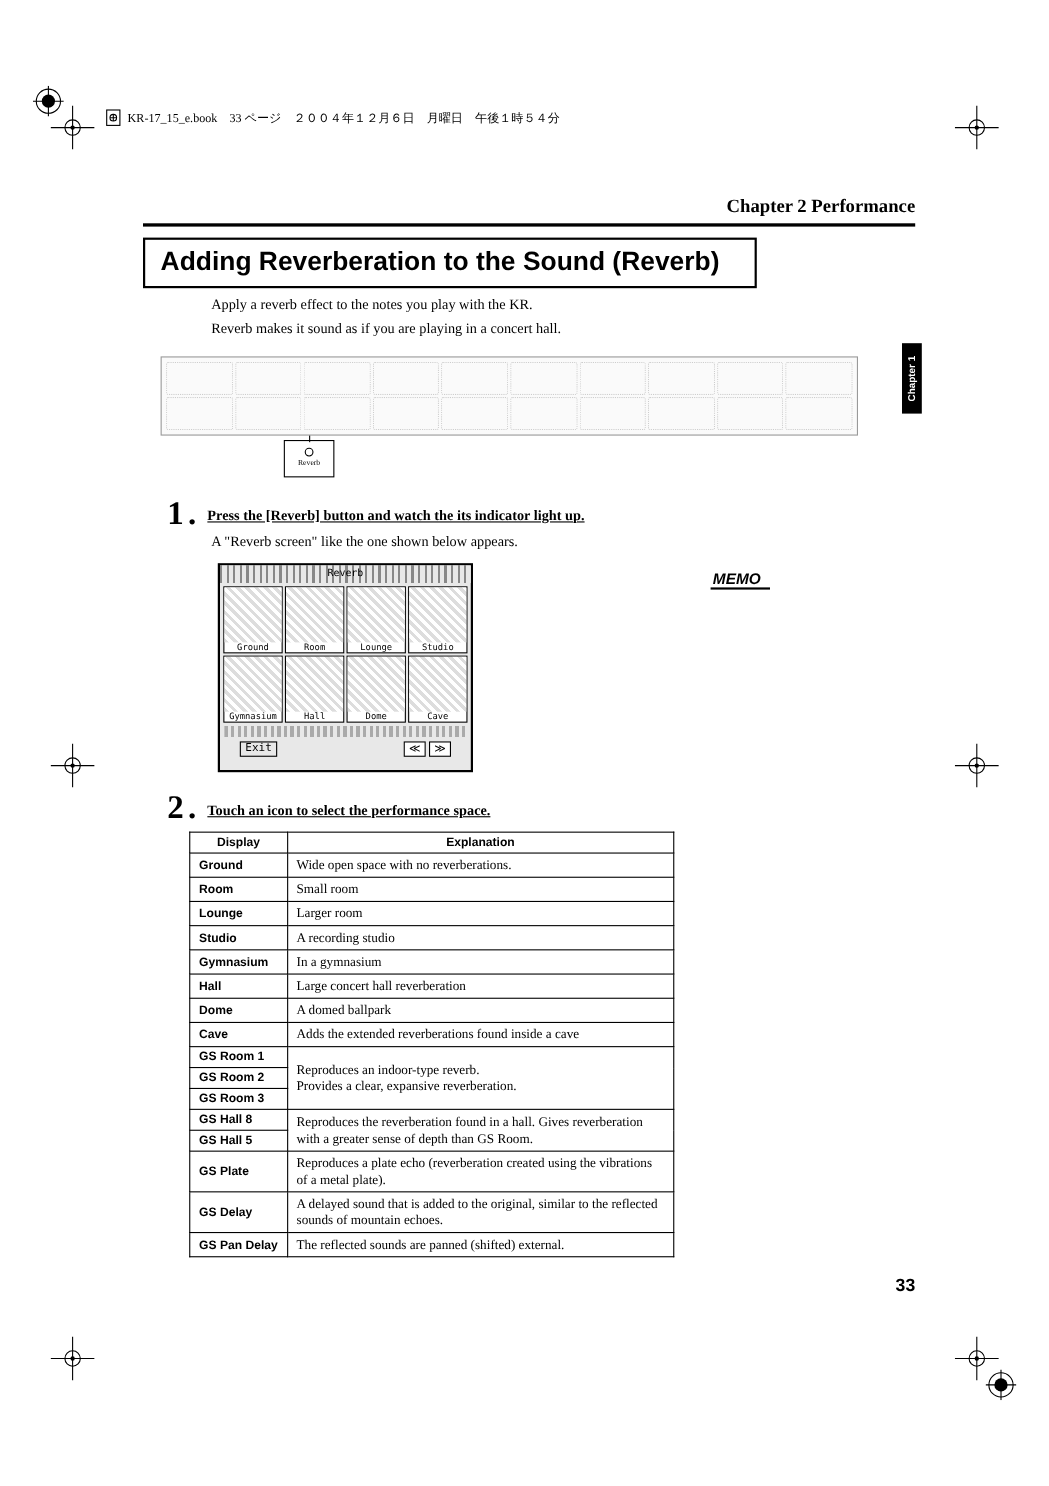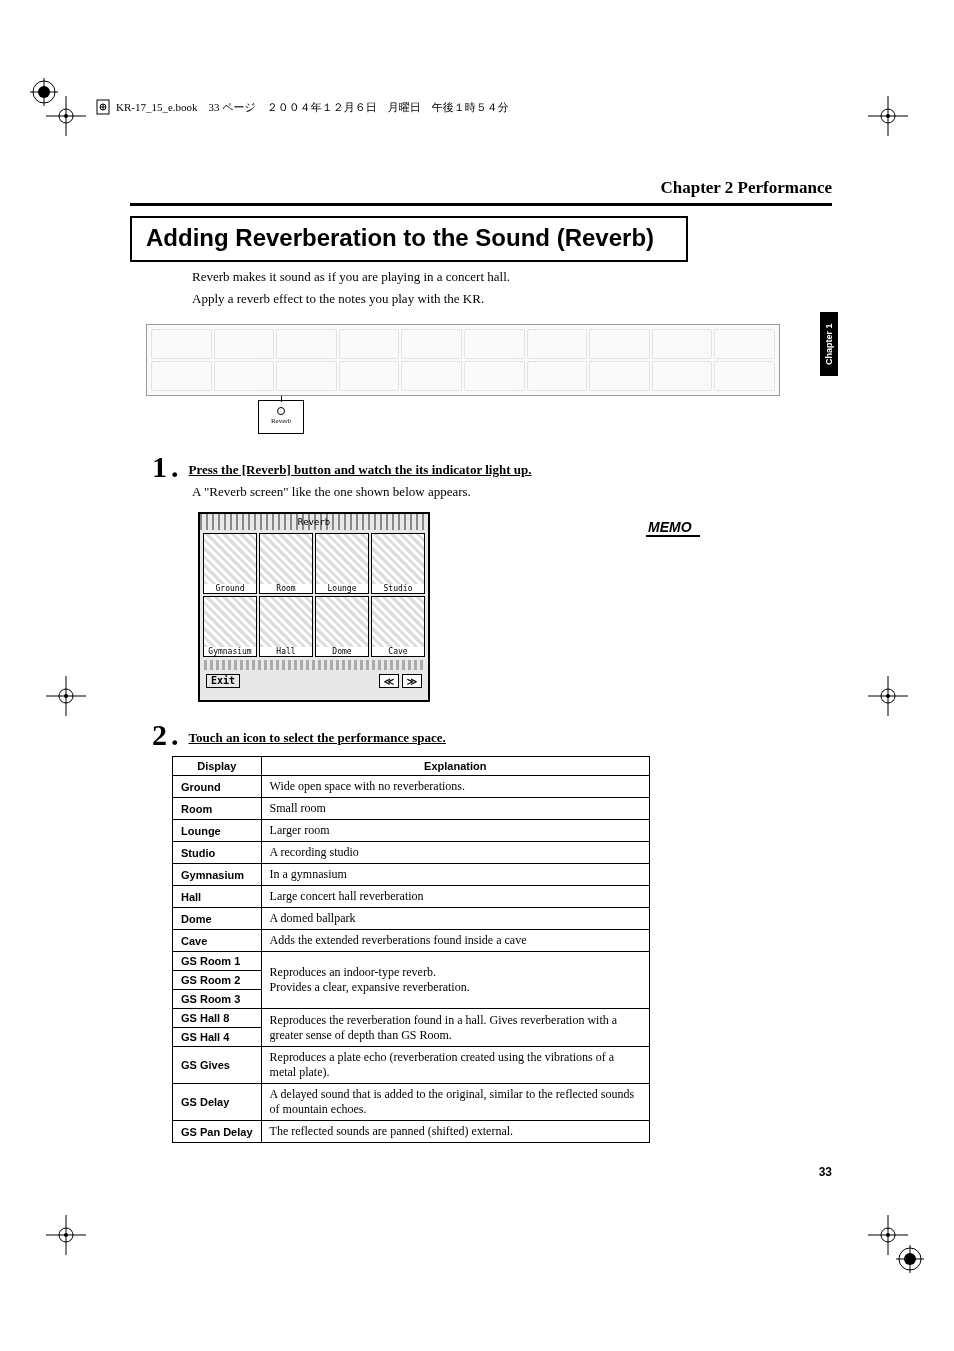--- a/index.html
+++ b/index.html
@@ -176,22 +176,21 @@
     justify-content: flex-end;
     align-items: center;
     font-family: monospace;
     font-size: 8px;
     position: relative;
   }
   .rs-cell .pic { flex: 1; width: 100%; background: repeating-linear-gradient(45deg, #ddd 0 3px, #fff 3px 6px); }
   .rs-bottom {
     display: flex;
     justify-content: space-between;
-    padding: 4px 6px;
-    font-weight: bold;
+    padding: 4px 18px;
   }
   .rs-exit {
     display: inline-block;
     border: 1px solid #000;
     padding: 0 4px;
     font-family: monospace;
     font-size: 10px;
   }
   .rs-arrows { display: flex; gap: 3px; }
   .rs-arrow {
@@ -202,21 +201,21 @@
     background: #fff;
   }
 
   .step2 { top: 718px; }
 
   .reverb-table {
     position: absolute;
     top: 756px;
     left: 172px;
     border-collapse: collapse;
-    width: 478px;
+    width: 441px;
     font-size: 12px;
     border-radius: 26px;
   }
   .reverb-table th, .reverb-table td {
     border: 1px solid #000;
     padding: 3px 8px;
     text-align: left;
     vertical-align: middle;
   }
   .reverb-table th {
@@ -275,21 +274,21 @@
     justify-content: center;
     transform: rotate(180deg);
   }
 
   .page-num {
     position: absolute;
     bottom: 172px;
     right: 122px;
     font-family: Arial, Helvetica, sans-serif;
     font-weight: bold;
-    font-size: 12px;
+    font-size: 16px;
   }
 </style>
 </head>
 <body>
 
 <svg class="crop-mark reg-tl" width="28" height="28" viewBox="0 0 28 28">
     <circle cx="14" cy="14" r="11" fill="none" stroke="#000"></circle>
     <circle cx="14" cy="14" r="6" fill="#000"></circle>
     <line x1="14" y1="0" x2="14" y2="28" stroke="#000"></line>
     <line x1="0" y1="14" x2="28" y2="14" stroke="#000"></line>
@@ -348,22 +347,22 @@
 </div>
 
 <div class="chapter-header">Chapter 2 Performance</div>
 <div class="red-rule"></div>
 
 <div class="main-title-box">
   <div class="main-title">Adding Reverberation to the Sound (Reverb)</div>
 </div>
 
 <div class="intro">
+  <div>Apply a reverb effect to the notes you play with the KR.</div>
   <div>Reverb makes it sound as if you are playing in a concert hall.</div>
-  <div>Apply a reverb effect to the notes you play with the KR.</div>
 </div>
 
 <div class="panel-img">
   <div class="panel-cell"></div>
     <div class="panel-cell"></div>
     <div class="panel-cell"></div>
     <div class="panel-cell"></div>
     <div class="panel-cell"></div>
   <div class="panel-cell"></div>
     <div class="panel-cell"></div>
@@ -493,24 +492,24 @@
         <td class="disp">GS Room 2</td>
       </tr>
   <tr>
         <td class="disp">GS Room 3</td>
       </tr>
   <tr>
         <td class="disp">GS Hall 8</td>
         <td class="expl" rowspan="2">Reproduces the reverberation found in a hall. Gives reverberation with a greater sense of depth than GS Room.</td>
       </tr>
   <tr>
-        <td class="disp">GS Hall 4</td>
-      </tr>
-  <tr>
-        <td class="disp">GS Gives</td>
+        <td class="disp">GS Hall 5</td>
+      </tr>
+  <tr>
+        <td class="disp">GS Plate</td>
         <td class="expl">Reproduces a plate echo (reverberation created using the vibrations of a metal plate).</td>
       </tr>
   <tr>
         <td class="disp">GS Delay</td>
         <td class="expl">A delayed sound that is added to the original, similar to the reflected sounds of mountain echoes.</td>
       </tr>
   <tr>
         <td class="disp">GS Pan Delay</td>
         <td class="expl">The reflected sounds are panned (shifted) external.</td>
       </tr>

